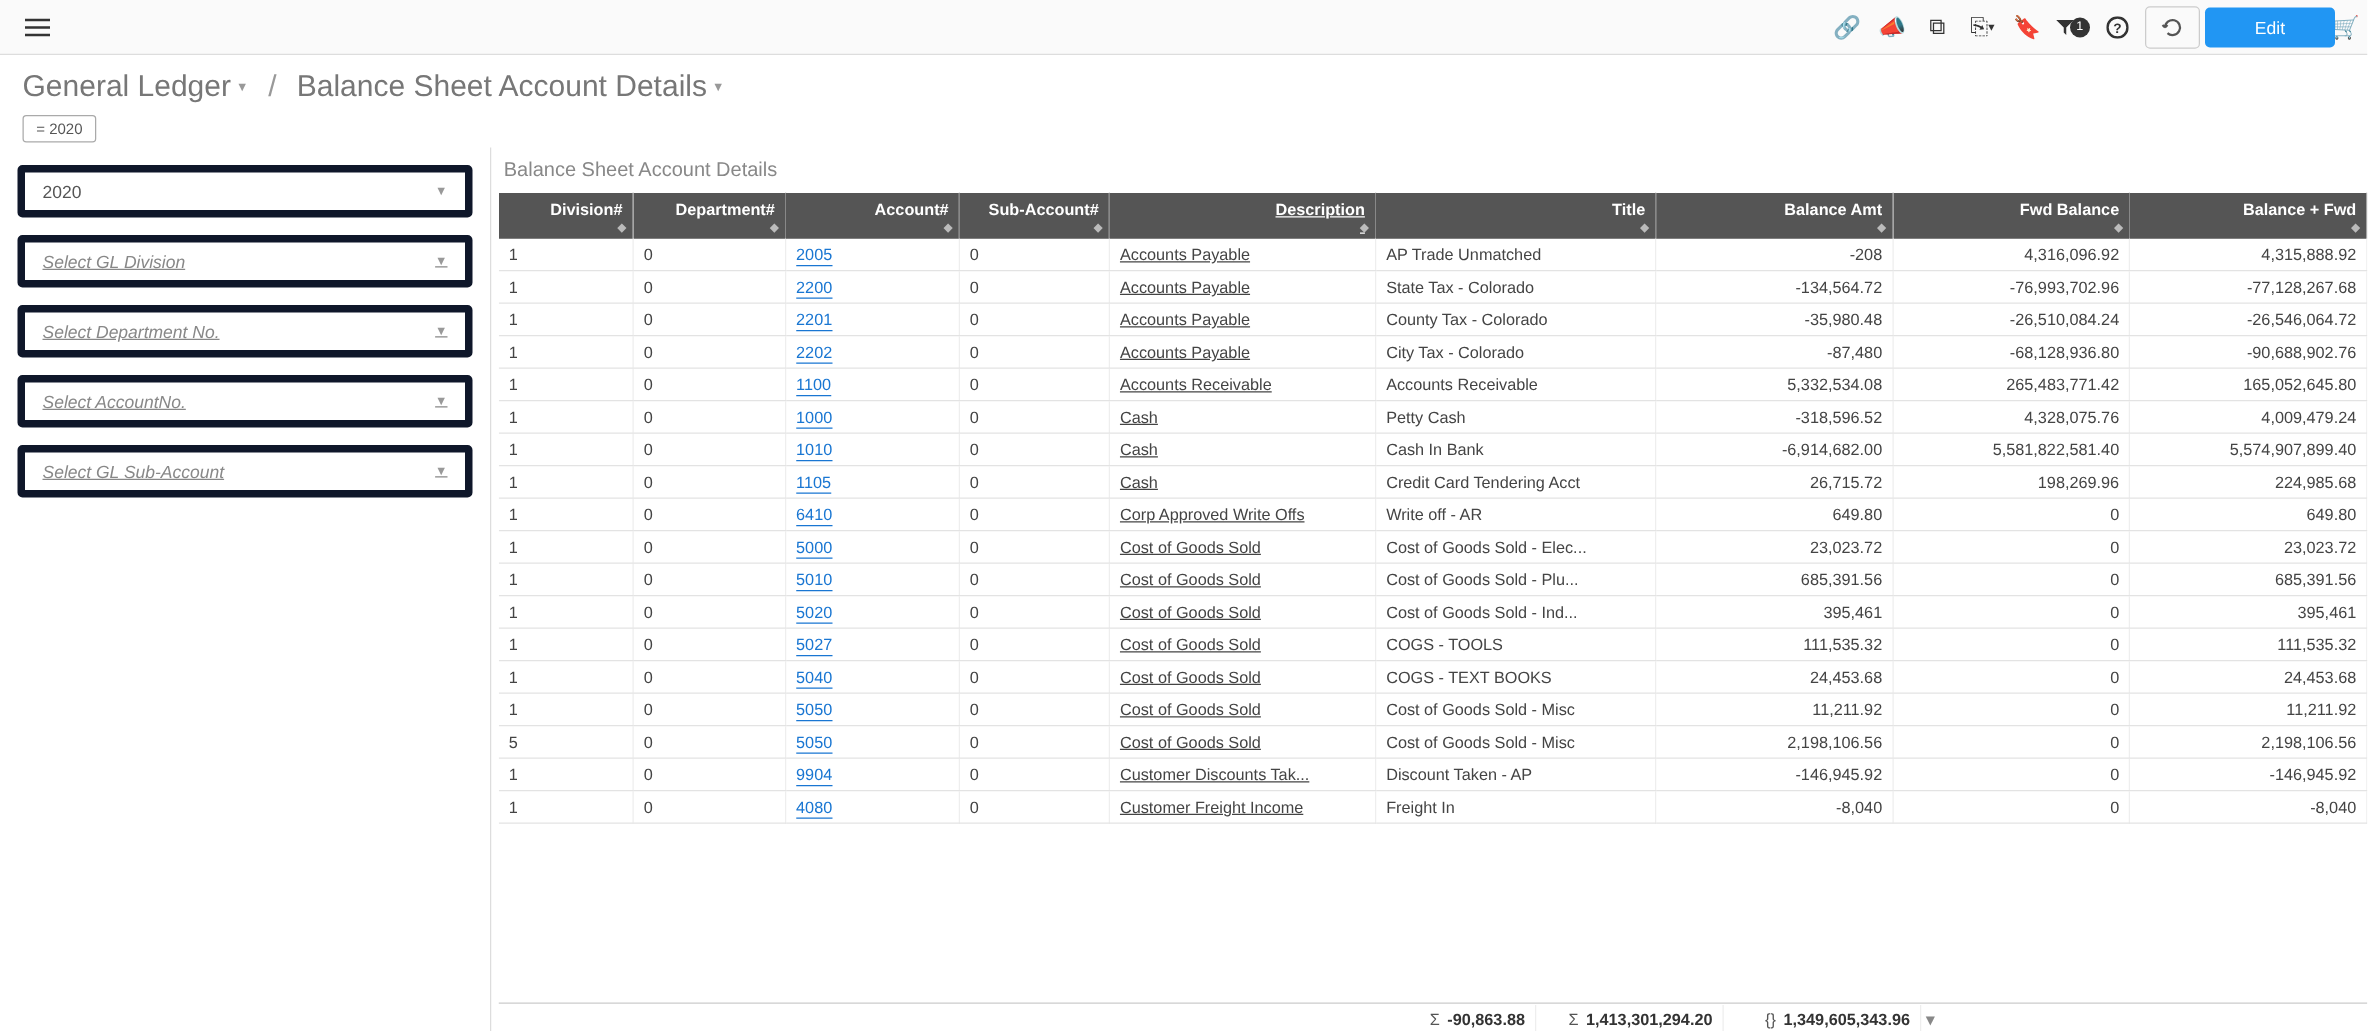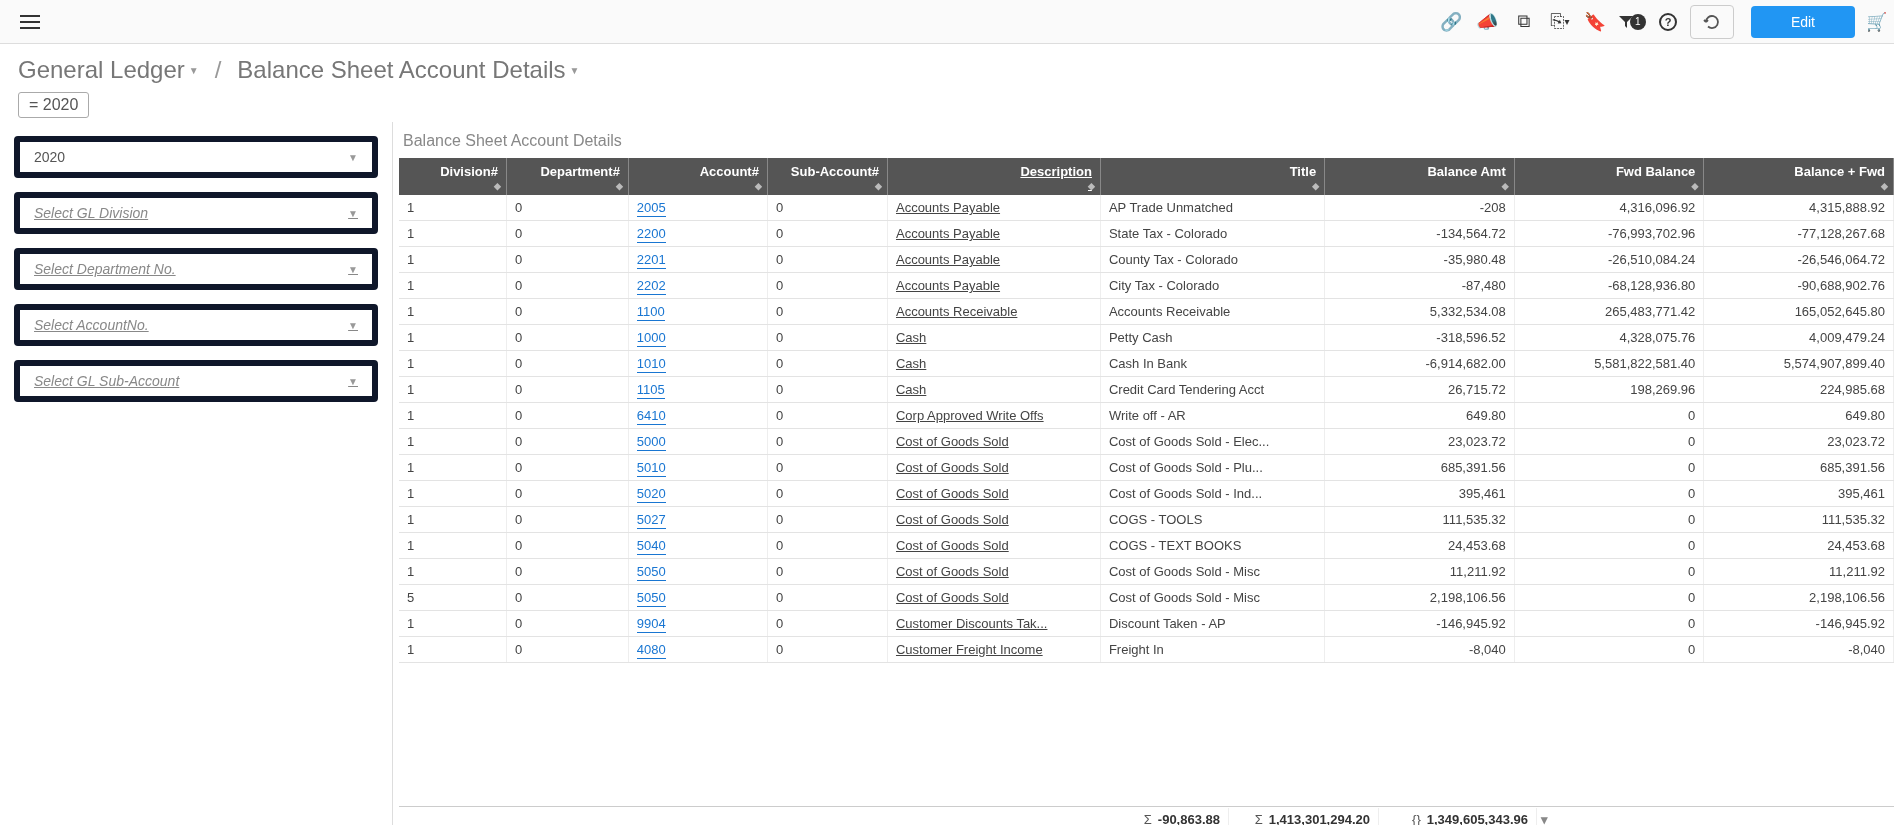--- a/index.html
+++ b/index.html
@@ -3,29 +3,29 @@
 <meta charset="utf-8">
 <style>
 * { box-sizing: border-box; margin: 0; padding: 0; }
 body { font-family: -apple-system, BlinkMacSystemFont, "Segoe UI", Arial, sans-serif; font-size: 13px; background: #fff; color: #333; overflow: hidden; }
 .topbar { display: flex; align-items: center; height: 44px; border-bottom: 1px solid #ddd; padding: 0 8px; background: #fafafa; }
 .topbar .hamburger { width: 28px; height: 28px; display: flex; flex-direction: column; justify-content: center; gap: 4px; padding: 4px; cursor: pointer; margin-left: 8px; }
 .topbar .hamburger span { height: 2px; background: #333; }
 .topbar .spacer { flex: 1; }
 .topbar .icon-btn { width: 36px; height: 36px; display: flex; align-items: center; justify-content: center; cursor: pointer; font-size: 18px; color: #333; position: relative; }
 .topbar .refresh-btn { border: 1px solid #ccc; border-radius: 4px; width: 44px; height: 34px; margin: 0 4px; }
-.topbar .edit-btn { background: #2196f3; color: #fff; border: none; border-radius: 4px; padding: 8px 40px; font-size: 14px; cursor: pointer; margin: 0 13px; }
+.topbar .edit-btn { background: #2196f3; color: #fff; border: none; border-radius: 4px; padding: 8px 40px; font-size: 14px; cursor: pointer; margin: 0 0; }
 .filter-badge { background: #333; color: #fff; border-radius: 50%; width: 16px; height: 16px; font-size: 10px; display: inline-flex; align-items: center; justify-content: center; margin-left: -4px; }
 
 .breadcrumb-bar { padding: 12px 18px 4px 18px; }
 .breadcrumb { font-size: 24px; color: #777; display: flex; align-items: center; gap: 10px; }
 .breadcrumb .crumb { cursor: pointer; display: flex; align-items: center; }
 .breadcrumb .sep { margin: 0 6px; color: #999; }
 .breadcrumb .caret { font-size: 10px; margin-left: 4px; color: #999; }
-.year-chip { display: inline-block; border: 1px solid #aaa; border-radius: 3px; padding: 3px 10px; font-size: 16px; color: #555; margin-top: 8px; cursor: pointer; }
+.year-chip { display: inline-block; border: 1px solid #aaa; border-radius: 3px; padding: 3px 10px; font-size: 12px; color: #555; margin-top: 8px; cursor: pointer; }
 
 .main { display: flex; height: calc(100vh - 115px); }
 .sidebar { width: 393px; padding: 14px 14px; border-right: 1px solid #ddd; display: flex; flex-direction: column; gap: 14px; }
 .sidebar .dropdown { border: 6px solid #0f172a; border-radius: 4px; height: 42px; display: flex; align-items: center; padding: 0 14px; justify-content: space-between; cursor: pointer; font-size: 14px; color: #555; }
 .sidebar .dropdown.placeholder { color: #888; font-style: italic; text-decoration: underline; }
 .sidebar .dropdown .caret { color: #999; font-size: 10px; }
 
 .report-area { flex: 1; overflow: hidden; display: flex; flex-direction: column; padding: 6px 0 0 6px; }
 .report-title { font-size: 16px; color: #888; padding: 4px 4px 8px 4px; }
 .table-wrapper { flex: 1; overflow: auto; position: relative; }

